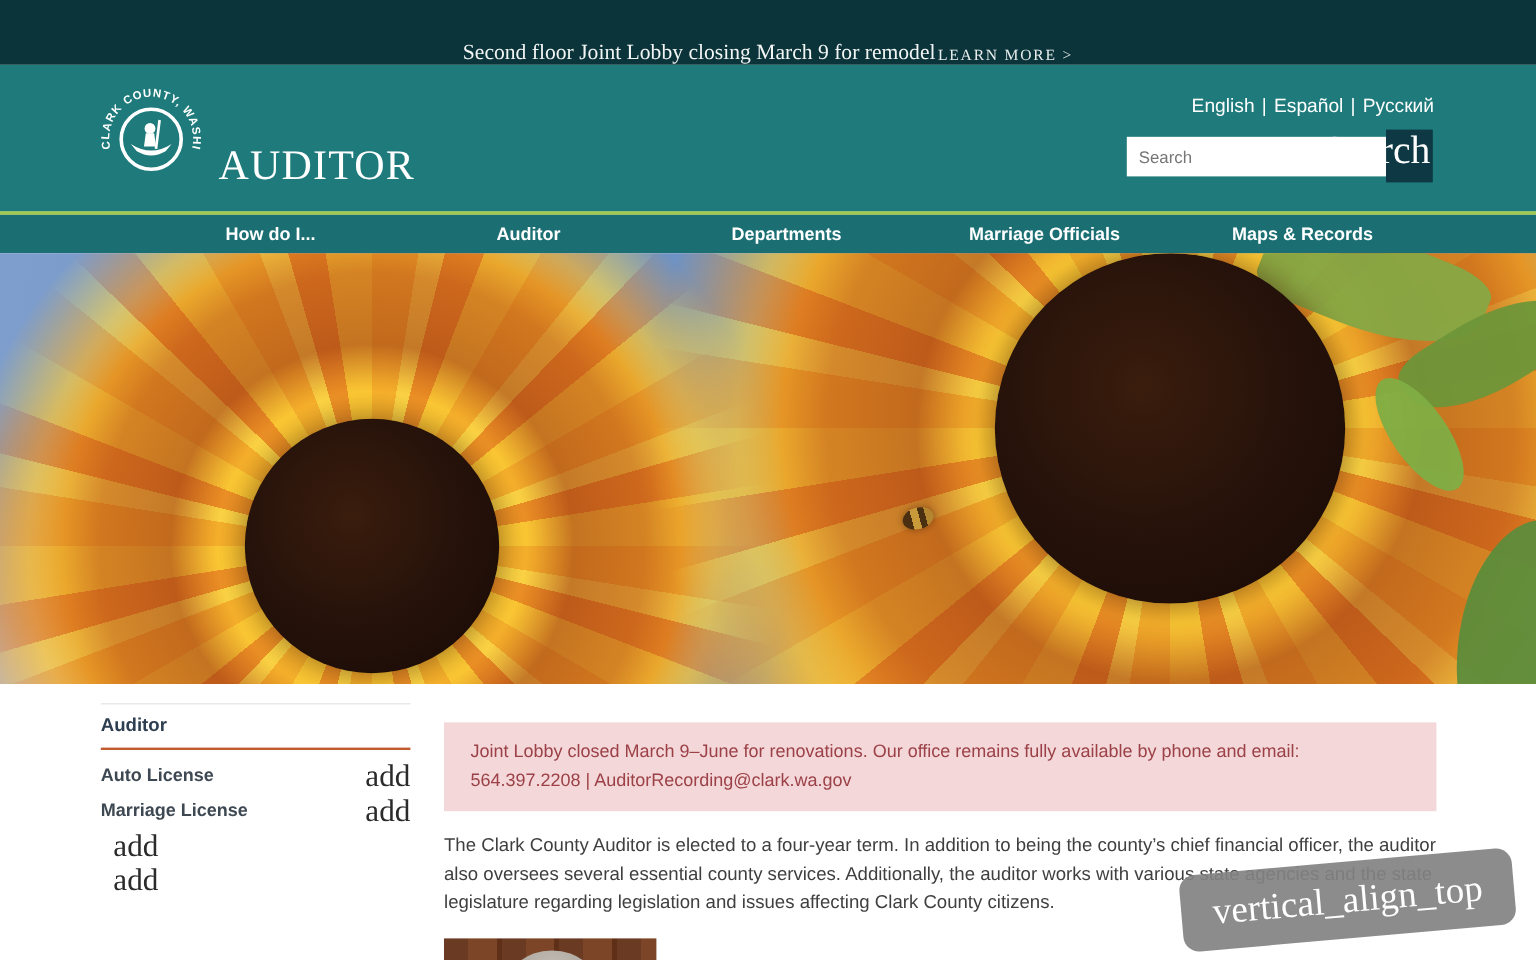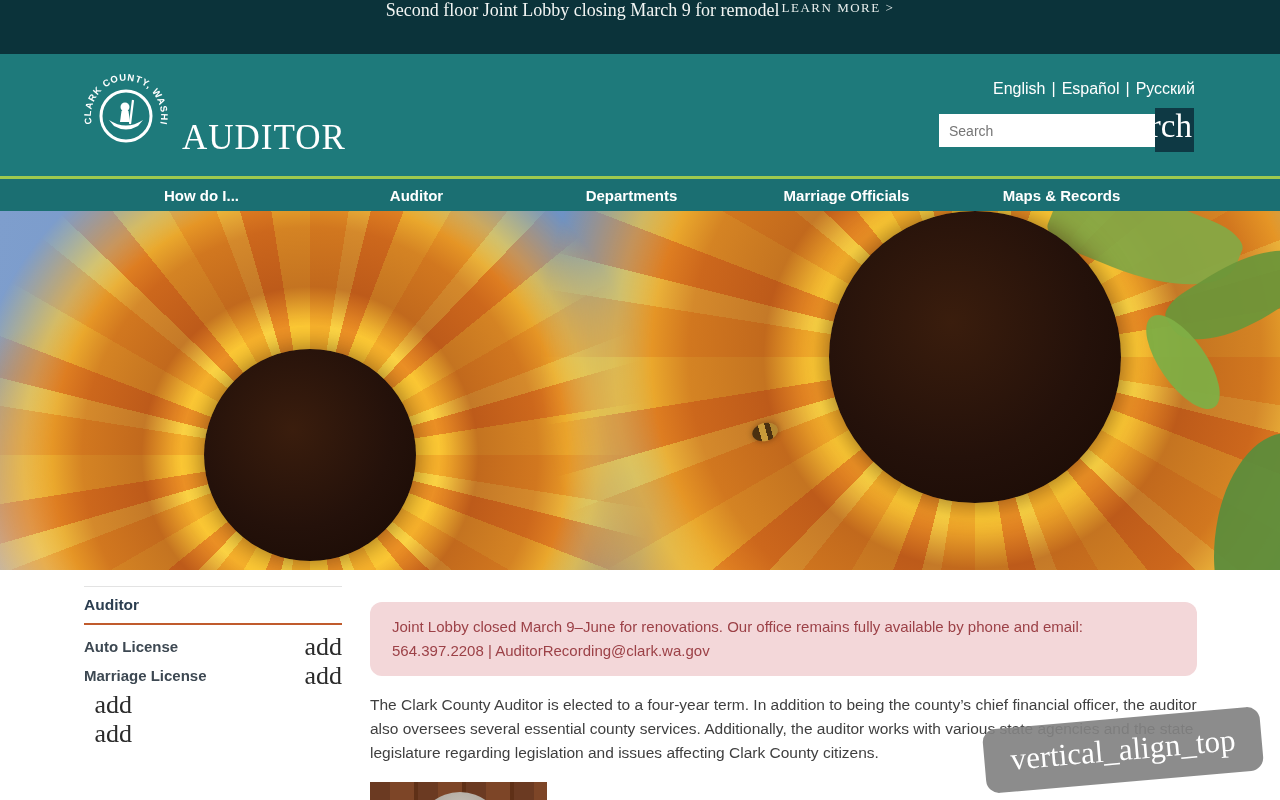--- a/index.html
+++ b/index.html
@@ -1,39 +1,39 @@
 <!DOCTYPE html>
 <html><head>
 <meta charset="utf-8">
 <style>
   * { margin:0; padding:0; box-sizing:border-box; }
   html,body { width:1280px; height:800px; overflow:hidden; font-family:"Liberation Sans", sans-serif; background:#fff; }
   .page { position:relative; width:1280px; height:800px; overflow:hidden; }
 
   
-  .alert-banner { height:54px; background:#0b333a; display:flex; align-items:flex-start; justify-content:center; gap:2px; }
+  .alert-banner { height:54px; background:#0b333a; display:flex; align-items:flex-end; justify-content:center; gap:2px; }
   .alert-banner .msg { color:#f2f5f3; font-family:"Liberation Serif", serif; font-size:18px; }
   .alert-banner .learn { color:#e8eeec; font-family:"Liberation Serif", serif; font-size:13px; letter-spacing:1.5px; text-decoration:none; }
 
   
   .site-header { position:relative; height:122px; background:#1e7a7b; }
   .seal { position:absolute; left:82px; top:16px; width:88px; height:88px; }
   .dept-title { position:absolute; left:182px; top:64px; color:#fff; font-family:"Liberation Serif", serif; font-size:35px; letter-spacing:1px; }
   .lang-links { position:absolute; right:85px; top:26px; color:#fff; font-size:16px; }
   .lang-links a { color:#fff; text-decoration:none; }
   .lang-links .sep { margin:0 6px; }
   .search-wrap { position:absolute; right:86px; top:54px; width:255px; height:44px; }
   .search-input { position:absolute; left:0; top:6px; width:216px; height:33px; background:#fff; border:none; outline:none; padding:0 10px; font-size:14px; color:#555; z-index:2; }
   .search-btn { position:absolute; right:0; top:0; width:39px; height:44px; background:#0e3944; border:none; cursor:pointer; z-index:1; }
   .search-btn .btn-label { position:absolute; right:2px; top:0px; color:#fff; font-family:"Liberation Serif", serif; font-size:33px; white-space:nowrap; z-index:1; }
 
   .green-stripe { height:3px; background:#9fca4e; }
 
   
-  .main-nav { height:32px; background:#1b6f72; display:flex; align-items:center; padding-left:94px; }
+  .main-nav { height:32px; background:#1b6f72; display:flex; align-items:center; padding-left:118px; }
   .main-nav .nav-item { width:215px; text-align:center; color:#fff; font-size:15px; font-weight:bold; cursor:pointer; }
 
   
   .hero { position:relative; height:359px; overflow:hidden;
     background:
       radial-gradient(ellipse 300px 220px at 92% 92%, rgba(250,190,40,0.85), rgba(250,190,40,0) 65%),
       radial-gradient(ellipse 330px 210px at 58% 106%, rgba(244,158,38,0.9), rgba(244,158,38,0) 65%),
       radial-gradient(ellipse 320px 270px at 8% 78%, rgba(205,95,25,0.75), rgba(205,95,25,0) 65%),
       radial-gradient(ellipse 430px 300px at 3% 95%, rgba(255,255,255,0.55), rgba(255,255,255,0) 60%),
       linear-gradient(100deg, #7e9ecd 0%, #6e92c3 45%, #5c82b6 100%);
@@ -65,21 +65,21 @@
   .content { position:relative; height:230px; background:#fff; }
 
   .sidebar { position:absolute; left:84px; top:16px; width:258px; border-top:1px solid #e3e3e3; padding-top:9px; }
   .sidebar-title { font-size:15.5px; font-weight:bold; color:#2c3e50; padding-bottom:9px; border-bottom:2px solid #c05b2d; cursor:pointer; }
   .sidebar-list { list-style:none; margin-top:7px; }
   .sidebar-item { display:flex; align-items:center; padding:2.5px 0; cursor:pointer; }
   .sidebar-item .label { flex:1; font-size:15px; font-weight:bold; color:#3d4852; line-height:24px; }
   .sidebar-item .expander { width:48px; text-align:right; font-family:"Liberation Serif", serif; font-size:26px; line-height:24px; color:#2b2b2b; }
 
   .main-col { position:absolute; left:370px; top:32px; width:827px; }
-  .notice-box { background:#f3d7d9; border-radius:12px; padding:13px 22px; margin-bottom:17px; }
+  .notice-box { background:#f3d7d9; border-radius:0; padding:13px 22px; margin-bottom:17px; }
   .notice-box p { color:#9c4147; font-size:15px; line-height:24px; }
   .intro p { color:#3f3f3f; font-size:15.5px; line-height:24px; }
   .portrait { margin-top:17px; width:177px; height:100px; overflow:hidden; position:relative;
     background:repeating-linear-gradient(90deg, #6b3a22 0 20px, #7d4527 20px 44px, #5f3017 44px 48px); }
   .portrait .hair { position:absolute; left:50px; top:10px; width:80px; height:70px; border-radius:50% 50% 40% 40%;
     background:radial-gradient(circle at 50% 30%, #c9c3ba 0%, #a9a29a 60%, #8d867e 100%); }
 
   
   .back-to-top { position:absolute; left:984px; top:718px; width:278px; height:64px;
     background:rgba(130,130,130,0.92); border-radius:13px; transform:rotate(-5deg);

